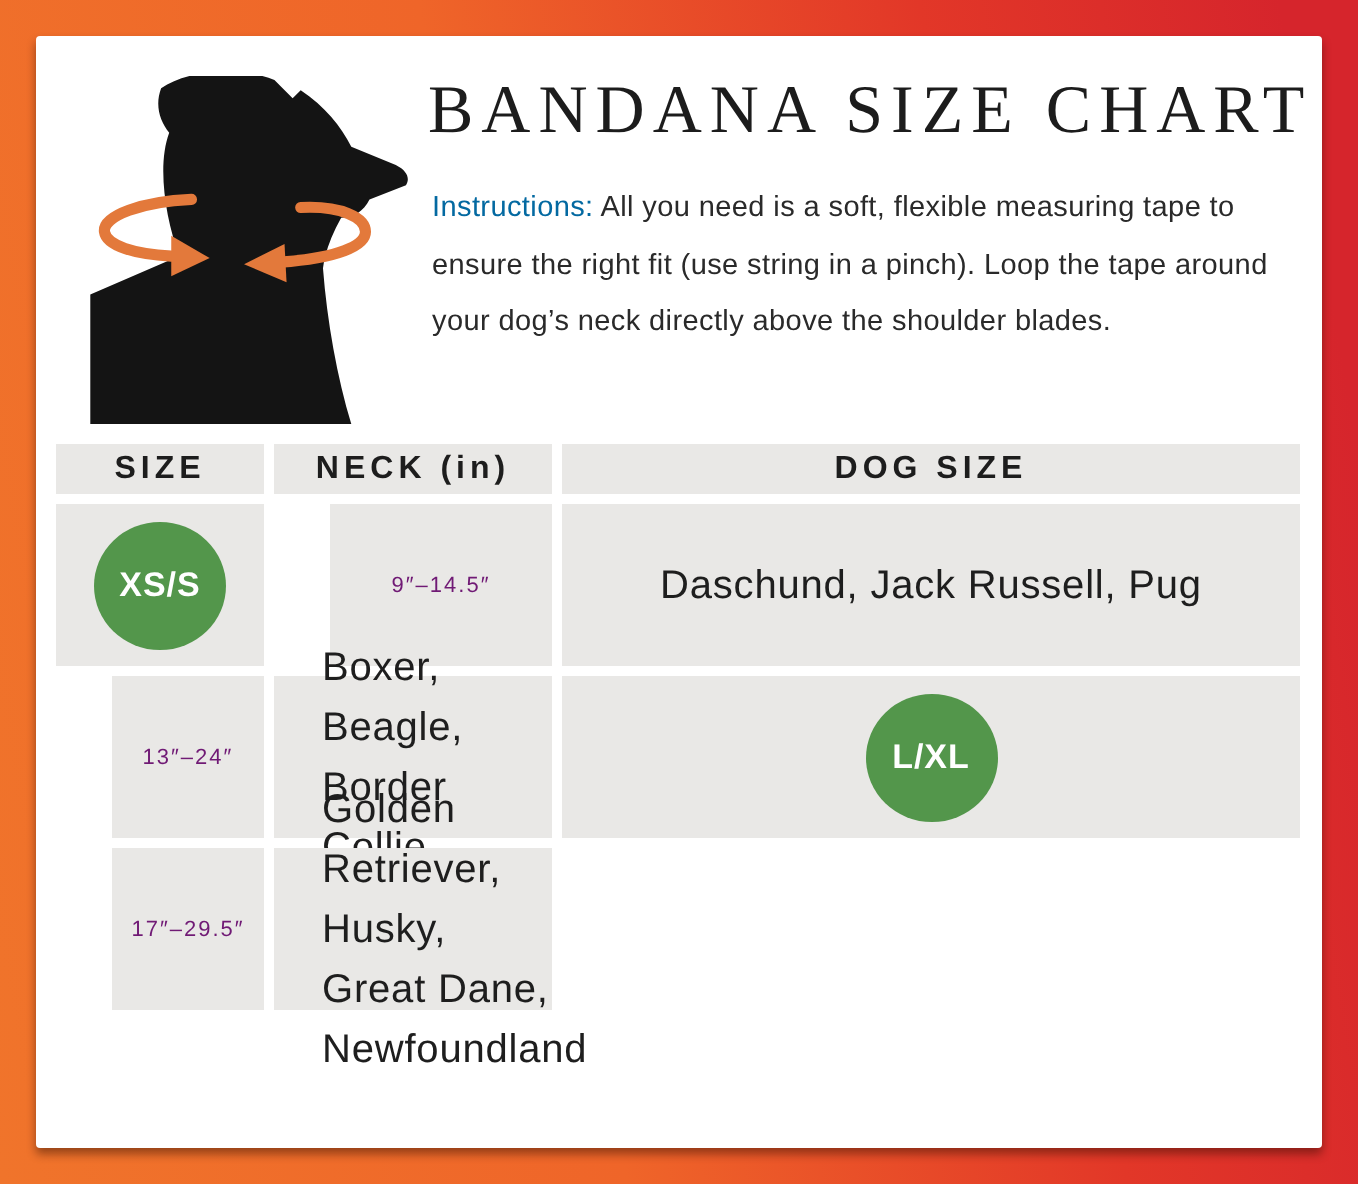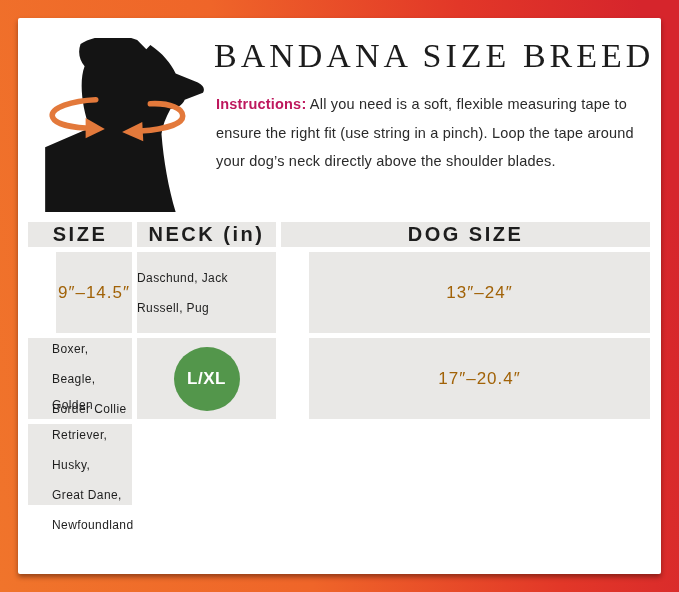--- a/index.html
+++ b/index.html
@@ -27,45 +27,45 @@
     position:absolute;left:196px;top:16px;width:440px;
     font-family:"Liberation Serif", serif;
     font-size:34px;line-height:44px;font-weight:400;
     letter-spacing:4px;color:#1c1c1c;white-space:nowrap;
   }
   .instructions{
     position:absolute;left:198px;top:72px;width:448px;
     font-size:14.5px;line-height:28.5px;color:#2a2a2a;
     letter-spacing:0.2px;
   }
-  .instructions .lead{font-weight:700;color:#be185d;}
+  .instructions .lead{font-weight:400;color:#0369a1;}
   .instructions .note{margin-top:0;}
   
   .size-table{
     position:absolute;left:10px;top:204px;width:622px;
     display:grid;
     grid-template-columns:104px 139px 1fr;
     grid-template-rows:25px 81px 81px 81px;
     gap:5px;
   }
   .cell{
     background:#e9e8e6;
     display:flex;align-items:center;justify-content:center;
     color:#1d1d1d;
   }
   .hcell{
-    font-size:20px;font-weight:700;letter-spacing:2.5px;
+    font-size:16px;font-weight:700;letter-spacing:2.5px;
   }
   .neck-cell{
-    font-size:17px;letter-spacing:1px;color:#a16207;margin-left:28px;
+    font-size:11px;letter-spacing:1px;color:#701a75;margin-left:28px;
   }
   .breed-cell{
     flex-direction:column;justify-content:center;align-items:flex-start;
     padding-left:24px;box-sizing:border-box;
-    font-size:12px;line-height:30px;letter-spacing:0.4px;color:#1e1e1e;
+    font-size:20px;line-height:30px;letter-spacing:0.4px;color:#1e1e1e;
   }
   .breed-cell.single{align-items:center;padding-left:0;}
   .size-badge{
     width:66px;height:64px;border-radius:50%;
     background:#53964b;
     display:flex;align-items:center;justify-content:center;
     color:#ffffff;font-weight:700;font-size:17px;letter-spacing:0.5px;
   }
 </style>
 </head>
@@ -86,46 +86,49 @@
            L 150,61
            C 147,67 142,70 136,70
            C 131,79 128,87 127,95
            C 129,121 134,149 141,172 Z"></path>
       <path d="M 62,61 C 38,62 18,69 19,77 C 20,84 34,88 52,89" fill="none" stroke="#e3793b" stroke-width="5.5" stroke-linecap="round"></path>
       <polygon points="52,79 71,90 52,99" fill="#e3793b"></polygon>
       <path d="M 116,65 C 136,64 148,70 148,77 C 148,84 134,90 106,92" fill="none" stroke="#e3793b" stroke-width="5.5" stroke-linecap="round"></path>
       <polygon points="108,83 88,93 109,102" fill="#e3793b"></polygon>
     </svg>
 
-    <div class="page-title">BANDANA SIZE BREED</div>
+    <div class="page-title">BANDANA SIZE CHART</div>
 
     <div class="instructions">
       <span class="lead">Instructions:</span><span> All you need is a soft, flexible measuring tape to ensure the right fit (use string in a pinch). Loop the tape around your dog’s neck directly above the shoulder blades.</span>
     </div>
 
     <div class="size-table">
 
       <div class="cell hcell">SIZE</div>
       <div class="cell hcell">NECK (in)</div>
       <div class="cell hcell">DOG SIZE</div>
 
+      <div class="cell">
+        <div class="size-badge">XS/S</div>
+      </div>
       <div class="cell neck-cell">9″–14.5″</div>
       <div class="cell breed-cell single">
         <div>Daschund, Jack Russell, Pug</div>
       </div>
 
       <div class="cell neck-cell">13″–24″</div>
       <div class="cell breed-cell">
         <div>Boxer, Beagle, Border Collie</div>
       </div>
 
       <div class="cell">
         <div class="size-badge">L/XL</div>
       </div>
-      <div class="cell neck-cell">17″–20.4″</div>
+      <div class="cell neck-cell">17″–29.5″</div>
       <div class="cell breed-cell">
         <div>Golden Retriever, Husky,</div>
         <div>Great Dane, Newfoundland</div>
       </div>
     </div>
 
   </div>
 </div>
 
 </body></html>

